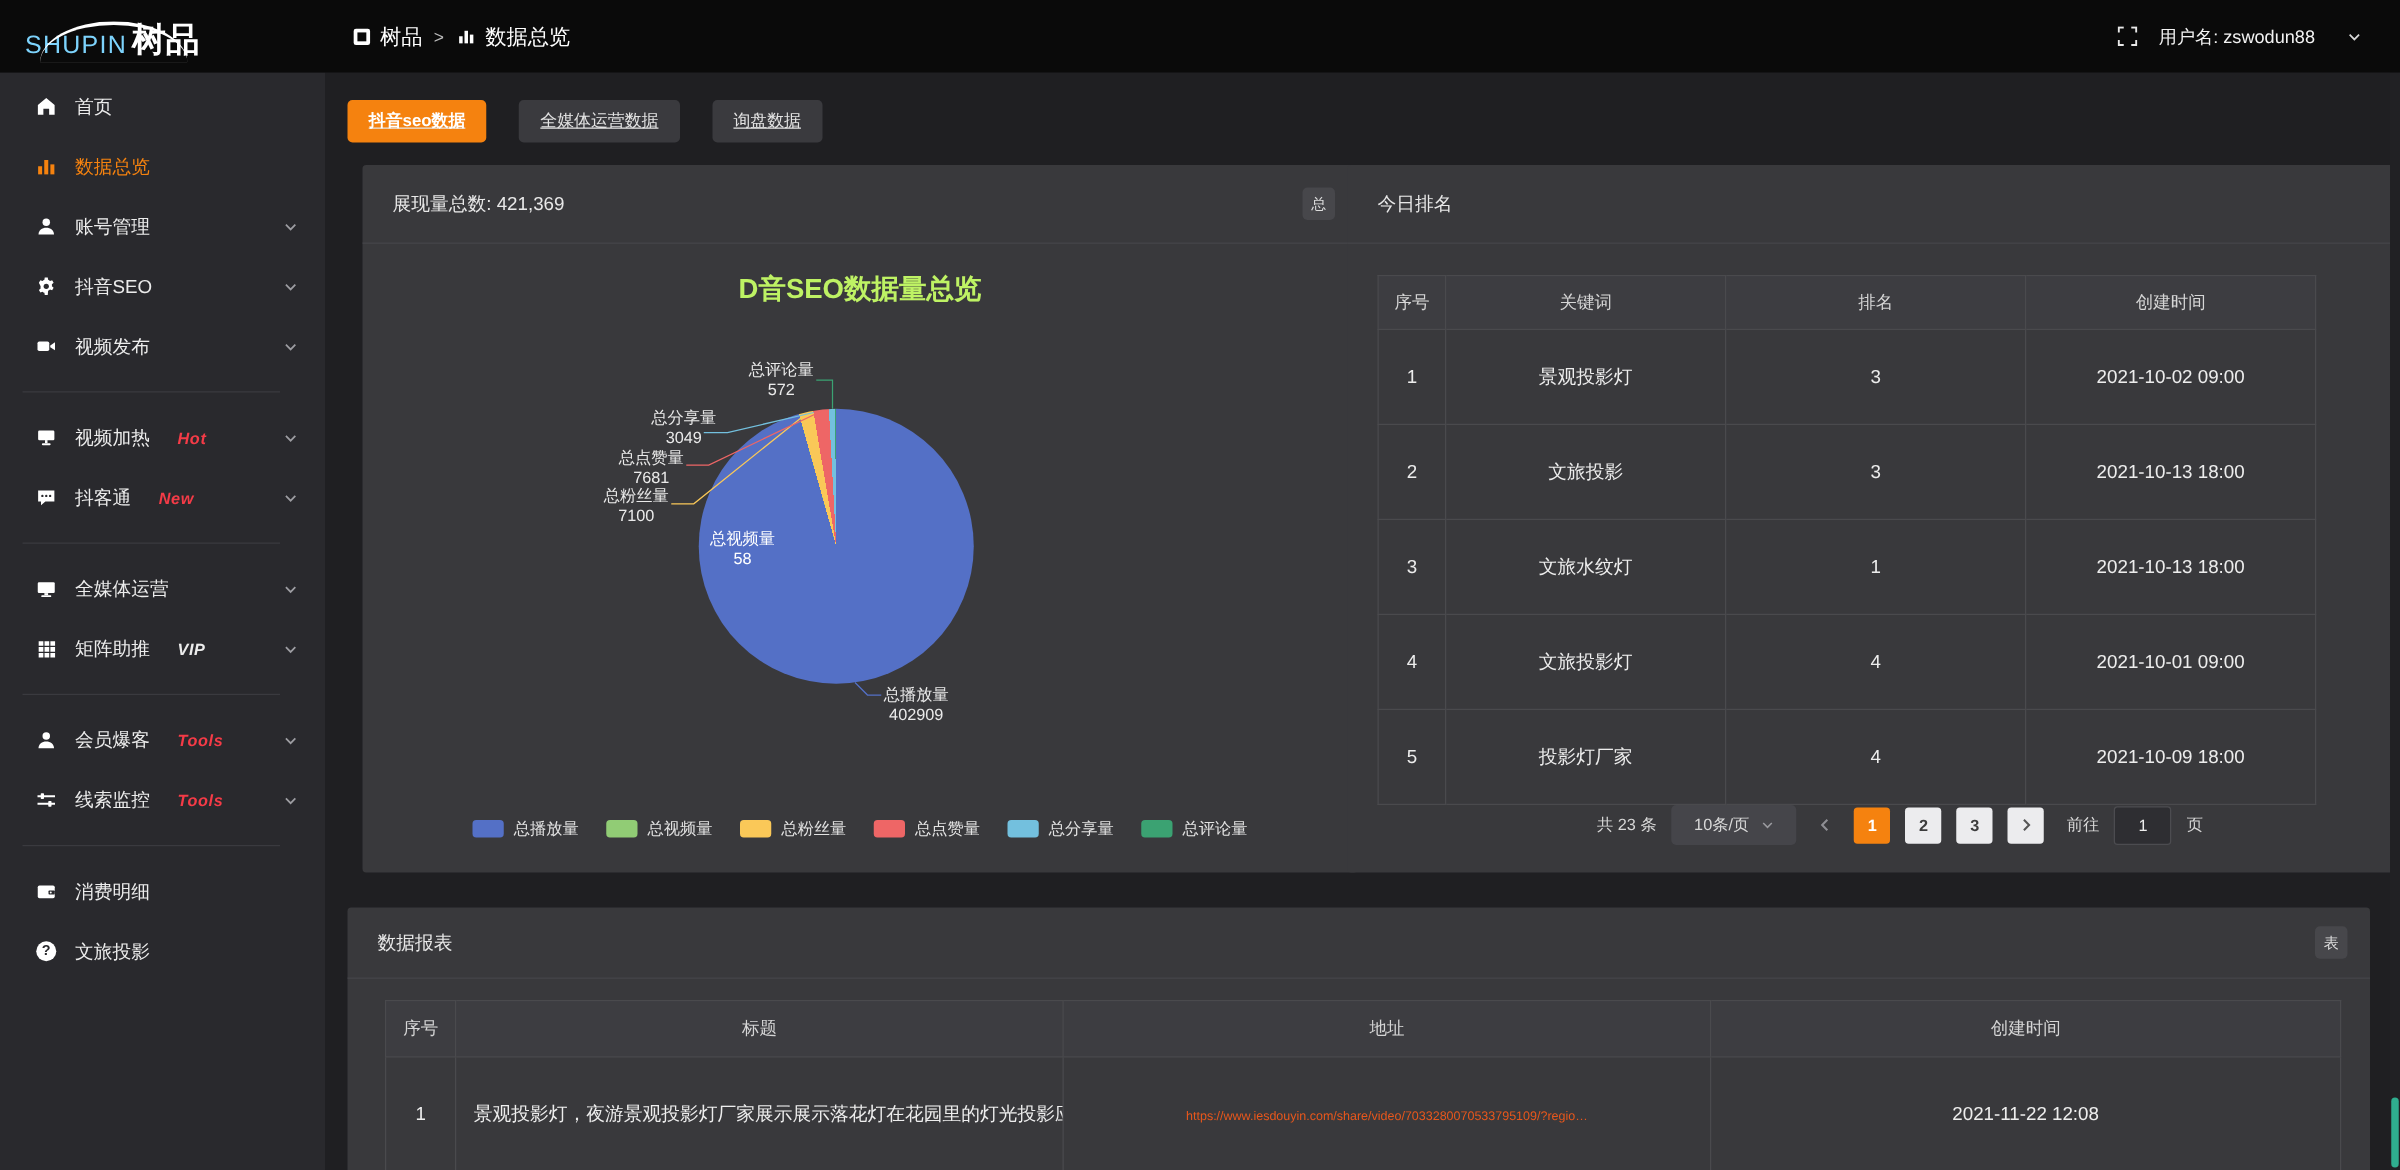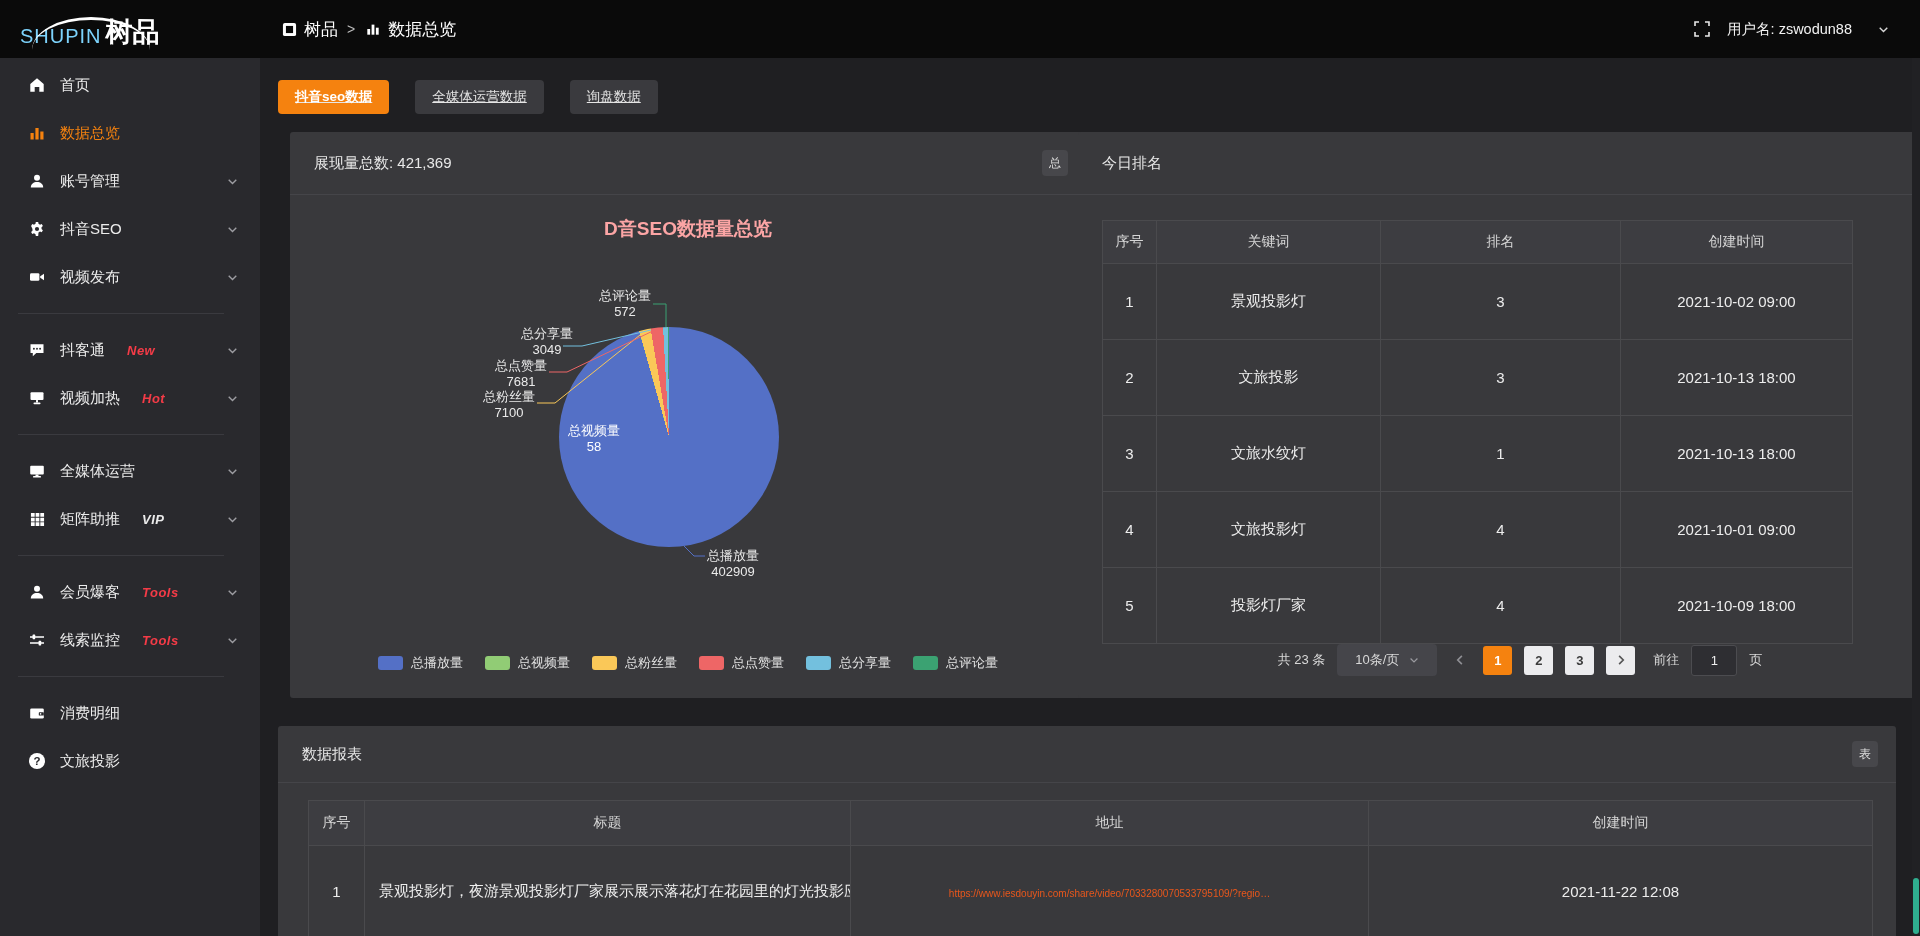--- a/index.html
+++ b/index.html
@@ -35,21 +35,21 @@
   .tab.active{background:#f5820f;color:#fff;font-weight:700;}
   .panel{position:absolute;background:#39393c;border-radius:3px;}
   .panel-head{height:62px;display:flex;align-items:center;padding:0 18px 0 24px;border-bottom:1px solid #454549;font-size:15px;color:#e8e8e8;}
   .corner-badge{margin-left:auto;width:26px;height:26px;background:#47474b;border-radius:4px;color:#dedede;
     font-size:12px;display:flex;align-items:center;justify-content:center;cursor:pointer;}
   .panel-overview{left:18px;top:74px;width:796px;height:566px;margin-left:12px;}
   .panel-ranking{left:818px;top:74px;width:884px;height:566px;}
   .panel-report{left:18px;top:668px;width:1618px;height:380px;}
   .panel-report .panel-head{height:56px;}
   
-  .chart-title{position:absolute;left:0;right:0;top:84px;text-align:center;font-size:19px;font-weight:700;color:#fca5a5;}
+  .chart-title{position:absolute;left:0;right:0;top:84px;text-align:center;font-size:22px;font-weight:700;color:#bef264;}
   .pie{position:absolute;left:269px;top:195px;width:220px;height:220px;border-radius:50%;background:#5470c6;}
   .lines{position:absolute;inset:0;pointer-events:none;}
   .pie-label{position:absolute;width:80px;font-size:13px;line-height:16px;text-align:center;color:#eaeaea;}
   .pl-play{left:403px;top:416px;}
   .pl-video{left:264px;top:291px;color:#fff;}
   .pl-fans{left:179px;top:257px;}
   .pl-like{left:191px;top:226px;}
   .pl-share{left:217px;top:194px;}
   .pl-comment{left:295px;top:156px;}
   .legend{position:absolute;left:0;right:0;bottom:26px;display:flex;justify-content:center;gap:22px;font-size:13px;color:#e3e3e3;}
@@ -192,44 +192,44 @@
       <span class="chev">
           <svg width="11" height="11" viewBox="0 0 16 16" fill="none" stroke="currentColor" stroke-width="2">
             <path d="M2.5 5.5L8 11l5.5-5.5"></path>
           </svg>
         </span>
     </div>
     <div class="side-divider"></div>
     <div class="side-item">
       <span class="icon">
           <svg width="16" height="16" viewBox="0 0 16 16" fill="#fff">
+            <rect x="1.5" y="2.3" width="13" height="7.8" rx="1"></rect>
+            <rect x="7" y="10.1" width="2" height="2.4"></rect>
+            <rect x="4.5" y="12.5" width="7" height="1.7" rx=".8"></rect>
+          </svg>
+        </span>
+      <span>视频加热</span>
+      <span class="side-badge badge-red">Hot</span>
+      <span class="chev">
+          <svg width="11" height="11" viewBox="0 0 16 16" fill="none" stroke="currentColor" stroke-width="2">
+            <path d="M2.5 5.5L8 11l5.5-5.5"></path>
+          </svg>
+        </span>
+    </div>
+    <div class="side-item">
+      <span class="icon">
+          <svg width="16" height="16" viewBox="0 0 16 16" fill="#fff">
             <path d="M1.5 2.3h13v8.8H7.3l-3.5 3.1v-3.1H1.5z"></path>
             <circle cx="4.9" cy="6.7" r=".95" fill="#29292d"></circle>
             <circle cx="8" cy="6.7" r=".95" fill="#29292d"></circle>
             <circle cx="11.1" cy="6.7" r=".95" fill="#29292d"></circle>
           </svg>
         </span>
       <span>抖客通</span>
       <span class="side-badge badge-red">New</span>
-      <span class="chev">
-          <svg width="11" height="11" viewBox="0 0 16 16" fill="none" stroke="currentColor" stroke-width="2">
-            <path d="M2.5 5.5L8 11l5.5-5.5"></path>
-          </svg>
-        </span>
-    </div>
-    <div class="side-item">
-      <span class="icon">
-          <svg width="16" height="16" viewBox="0 0 16 16" fill="#fff">
-            <rect x="1.5" y="2.3" width="13" height="7.8" rx="1"></rect>
-            <rect x="7" y="10.1" width="2" height="2.4"></rect>
-            <rect x="4.5" y="12.5" width="7" height="1.7" rx=".8"></rect>
-          </svg>
-        </span>
-      <span>视频加热</span>
-      <span class="side-badge badge-red">Hot</span>
       <span class="chev">
           <svg width="11" height="11" viewBox="0 0 16 16" fill="none" stroke="currentColor" stroke-width="2">
             <path d="M2.5 5.5L8 11l5.5-5.5"></path>
           </svg>
         </span>
     </div>
     <div class="side-divider"></div>
     <div class="side-item">
       <span class="icon">
           <svg width="16" height="16" viewBox="0 0 16 16" fill="#fff">

